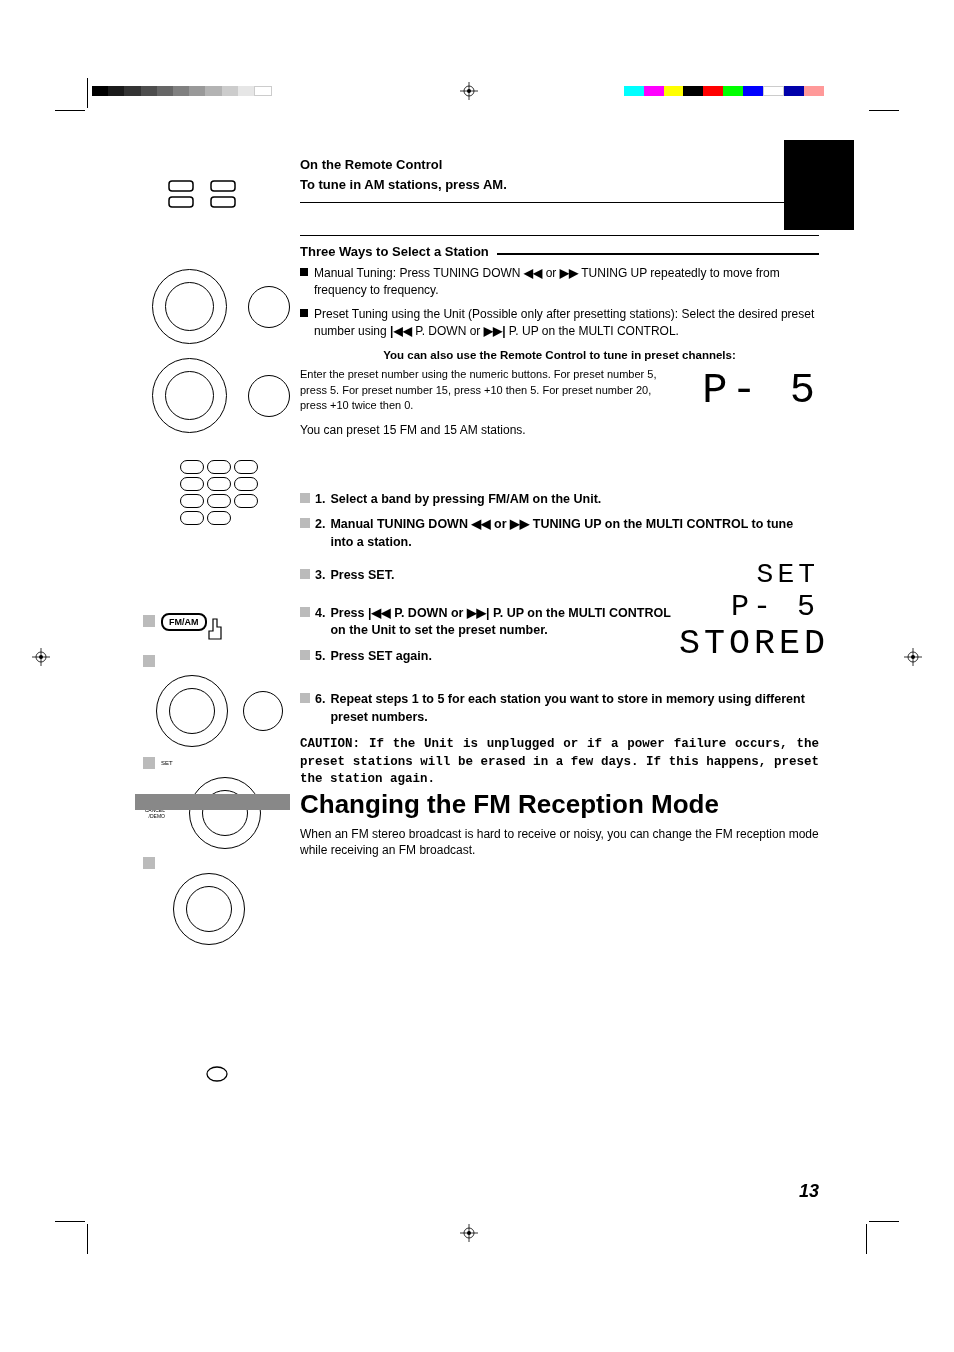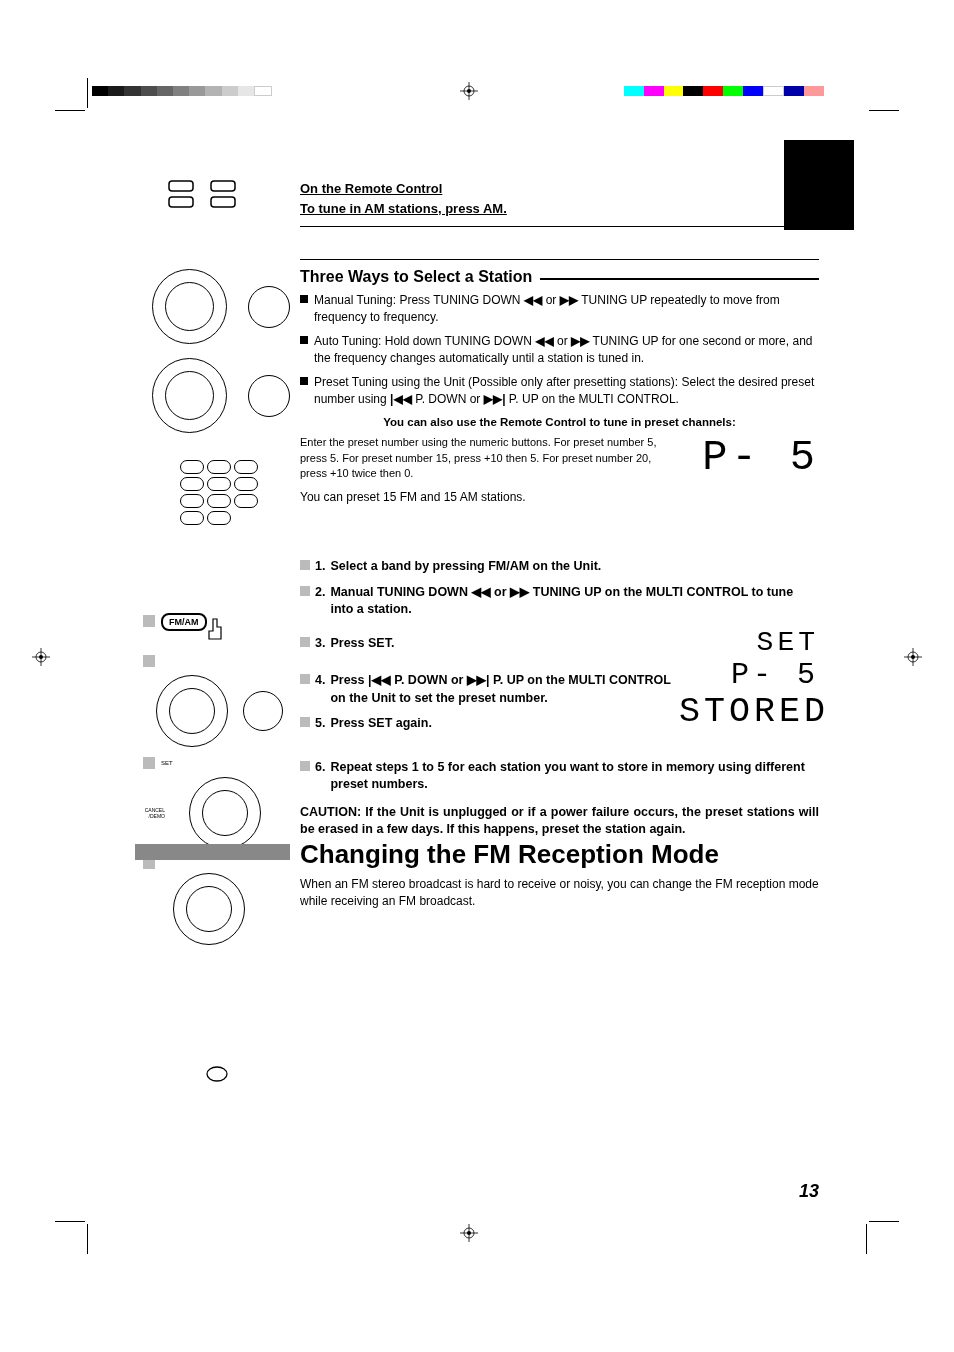--- a/index.html
+++ b/index.html
@@ -95,21 +95,21 @@
   .keypad div {
     width:24px; height:14px; border:1.5px solid #000;
     border-radius: 7px;
   }
 
   .intro-bold {
     font-weight: bold; font-size: 13px; line-height: 1.5;
   }
   .rule { border: none; border-top: 1px solid #000; margin: 8px 0; }
   .section-label {
-    font-weight: bold; font-size: 16px;
+    font-weight: bold; font-size: 13px;
   }
   .bullet-row {
     display: flex; align-items: flex-start; gap: 6px;
     font-size: 12px; margin: 6px 0; line-height: 1.45;
   }
   .sq { width: 8px; height: 8px; background: #000; margin-top: 3px; flex: 0 0 8px; }
   .small-note { font-size: 11.5px; font-weight: bold; text-align: center; margin-top: 8px;}
   .seg {
     font-family: 'Courier New', monospace;
     font-size: 36px; letter-spacing: 4px;
@@ -133,20 +133,21 @@
   }
   .step-sq {
     width: 10px; height: 10px; background: #bbb; flex: 0 0 10px;
     margin-top: 2px;
   }
   .step-num { font-weight: bold; }
   .step-text b { font-weight: bold; }
   .caution {
     font-size: 12.5px; line-height: 1.4; margin-top: 10px;
     text-align: justify;
+    font-family: Liberation Mono, monospace;
   }
   .pagenum {
     position: absolute; right: 0; bottom: -10px;
     font-style: italic; font-weight: bold; font-size: 18px;
   }
 
   .left-step-box {
     display: flex; align-items: center; gap: 6px;
     margin: 4px 0;
   }
@@ -299,44 +300,38 @@
 
     <div style="position:absolute; top:930px; left:70px;">
       <svg width="24" height="18">
           <ellipse cx="12" cy="9" rx="10" ry="7" fill="none" stroke="#000" stroke-width="1.3"></ellipse>
         </svg>
     </div>
   </div>
 
   <div class="right-col">
 
-    <div style="margin-top:44px;text-decoration:underline;">
+    <div style="margin-top:20px;">
       <div class="intro-bold">On the Remote Control</div>
       <div class="intro-bold">To tune in AM stations, press AM.</div>
     </div>
 
     <hr class="rule">
     <div style="height:16px;"></div>
     <hr class="rule">
 
     <div style="display:flex; align-items:center; gap:8px; margin-top:4px;">
       <span class="section-label">Three Ways to Select a Station</span>
       <span style="flex:1; border-top:2px solid #000; margin-top:4px;"></span>
     </div>
 
     <div class="bullet-row">
       <div class="sq"></div>
       <div>
         <span>Manual Tuning: Press TUNING DOWN </span><b>◀◀</b><span> or </span><b>▶▶</b><span> TUNING UP repeatedly to move from frequency to frequency.</span>
-      </div>
-    </div>
-    <div class="bullet-row">
-      <div class="sq"></div>
-      <div>
-        <span>Auto Tuning: Hold down TUNING DOWN </span><b>◀◀</b><span> or </span><b>▶▶</b><span> TUNING UP for one second or more, and the frequency changes automatically until a station is tuned in.</span>
       </div>
     </div>
     <div class="bullet-row">
       <div class="sq"></div>
       <div>
         <span>Preset Tuning using the Unit (Possible only after presetting stations): Select the desired preset number using </span><b>|◀◀</b><span> P. DOWN or </span><b>▶▶|</b><span> P. UP on the MULTI CONTROL.</span>
       </div>
     </div>
 
     <div class="small-note">You can also use the Remote Control to tune in preset channels:</div>

